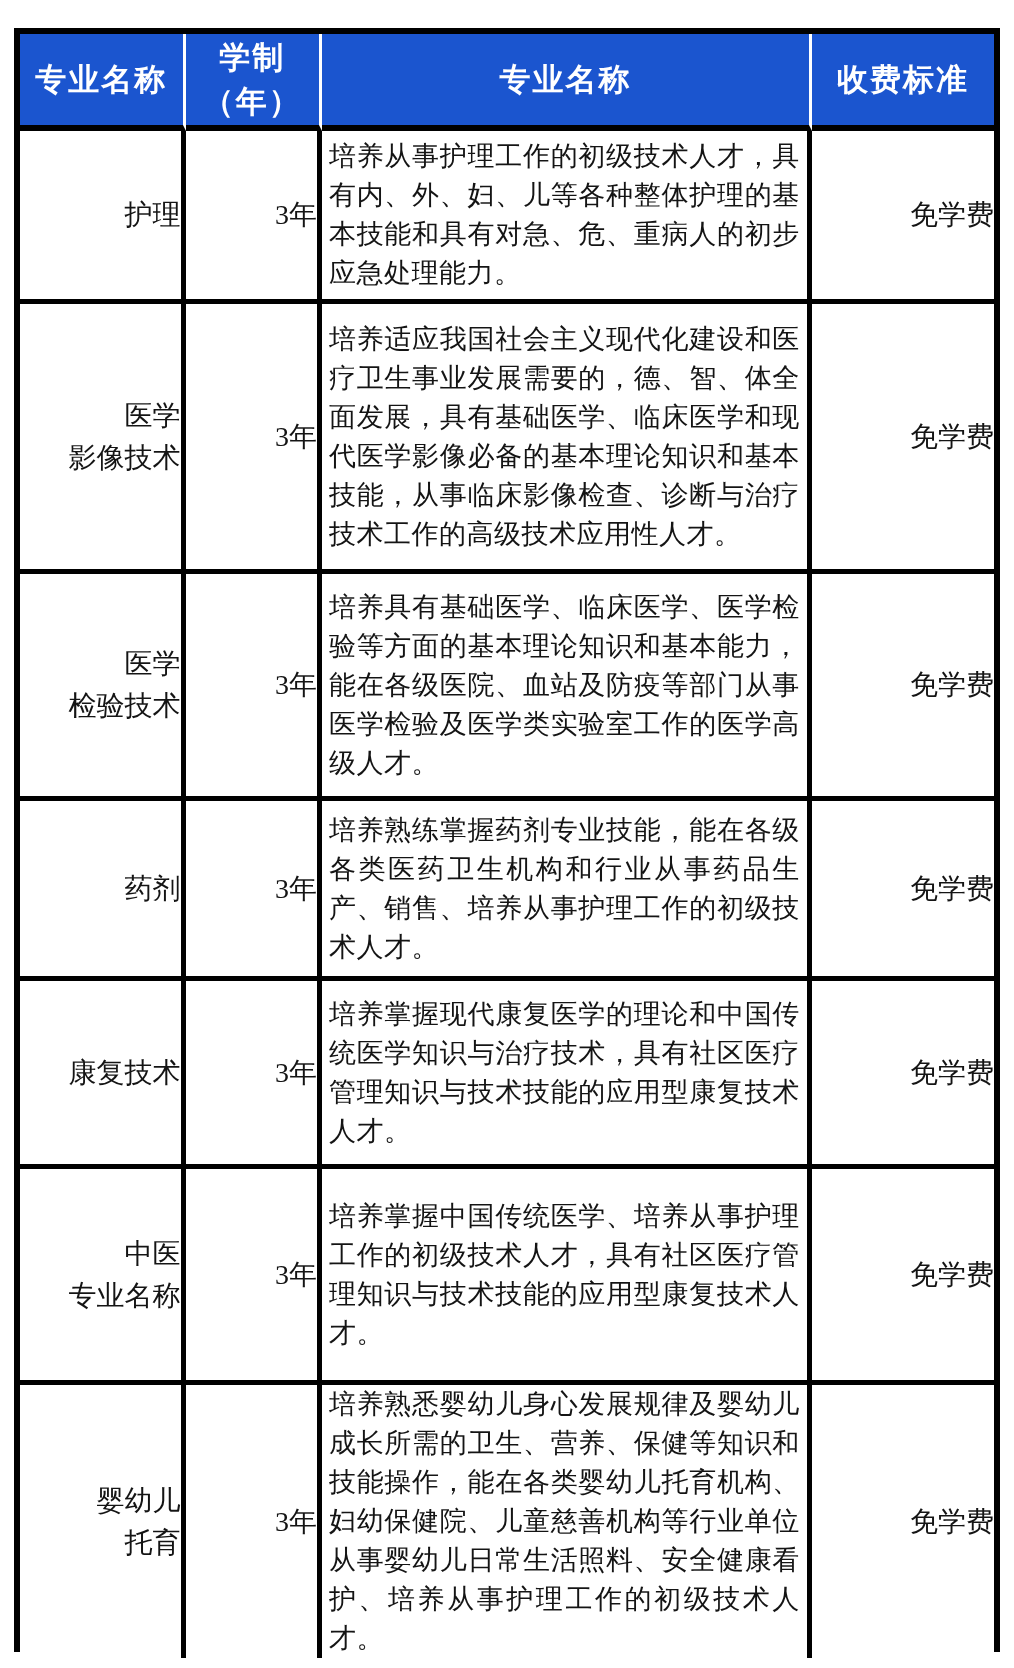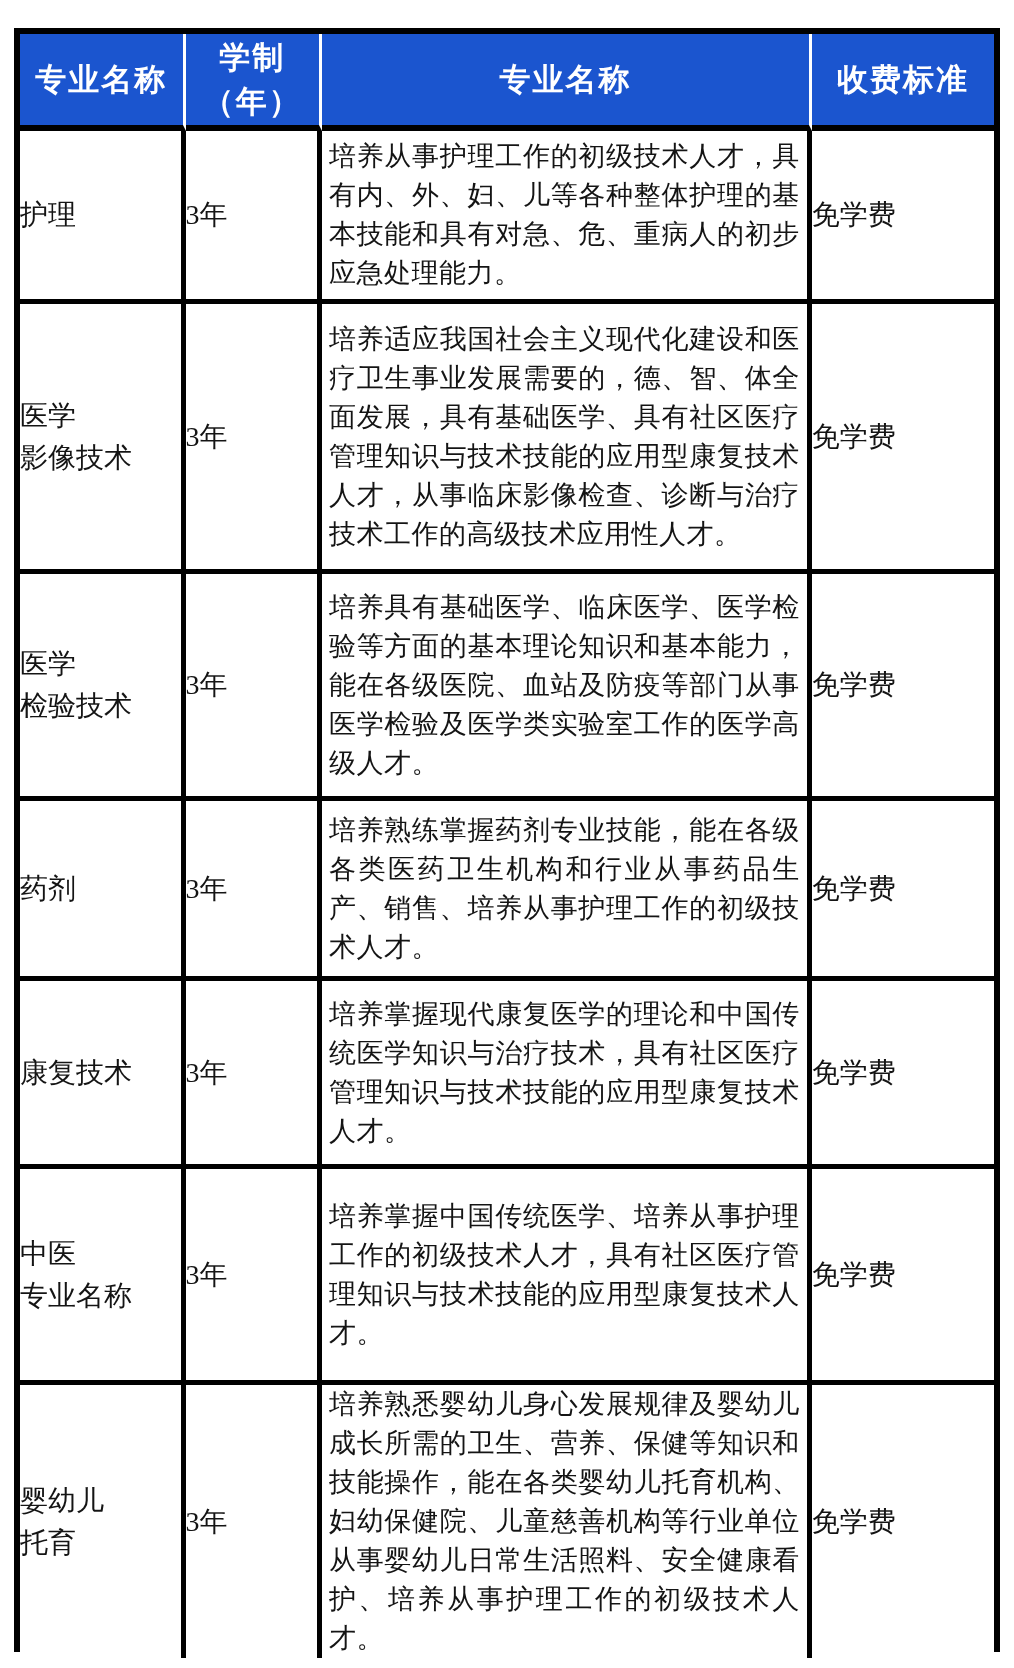--- a/index.html
+++ b/index.html
@@ -43,21 +43,21 @@
     border-right: 5px solid #000000;
     border-bottom: 5px solid #000000;
     vertical-align: middle;
     font-size: 28px;
     padding: 0;
     background: #ffffff;
   }
   td:last-child { border-right: none; margin-top: 40px; }
   tbody tr:last-child td { border-bottom: none; }
   td.col-name, td.col-years, td.col-fee {
-    text-align: left;
+    text-align: right;
     white-space: pre-line;
     line-height: 42px;
   }
   td.col-intro {
     text-align: justify;
     text-justify: inter-ideograph;
     padding: 0 7px;
     font-size: 27px;
     line-height: 39px;
     letter-spacing: 0.5px;
@@ -95,21 +95,21 @@
           <tr>
             <td class="col-name">护理</td>
             <td class="col-years">3年</td>
             <td class="col-intro">培养从事护理工作的初级技术人才，具有内、外、妇、儿等各种整体护理的基本技能和具有对急、危、重病人的初步应急处理能力。</td>
             <td class="col-fee">免学费</td>
           </tr>
           <tr>
             <td class="col-name">医学
 影像技术</td>
             <td class="col-years">3年</td>
-            <td class="col-intro">培养适应我国社会主义现代化建设和医疗卫生事业发展需要的，德、智、体全面发展，具有基础医学、具有社区医疗管理知识与技术技能的应用型康复技术人才，从事临床影像检查、诊断与治疗技术工作的高级技术应用性人才。</td>
+            <td class="col-intro">培养适应我国社会主义现代化建设和医疗卫生事业发展需要的，德、智、体全面发展，具有基础医学、临床医学和现代医学影像必备的基本理论知识和基本技能，从事临床影像检查、诊断与治疗技术工作的高级技术应用性人才。</td>
             <td class="col-fee">免学费</td>
           </tr>
           <tr>
             <td class="col-name">医学
 检验技术</td>
             <td class="col-years">3年</td>
             <td class="col-intro">培养具有基础医学、临床医学、医学检验等方面的基本理论知识和基本能力，能在各级医院、血站及防疫等部门从事医学检验及医学类实验室工作的医学高级人才。</td>
             <td class="col-fee">免学费</td>
           </tr>
           <tr>

